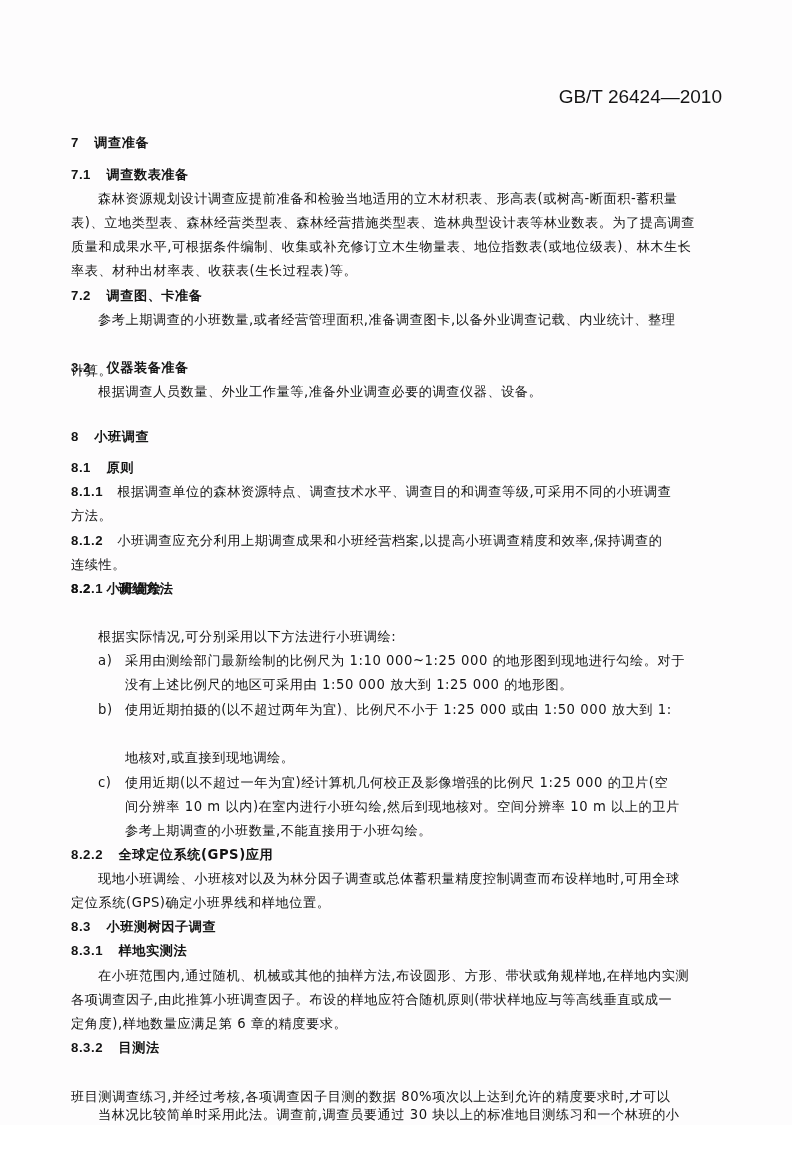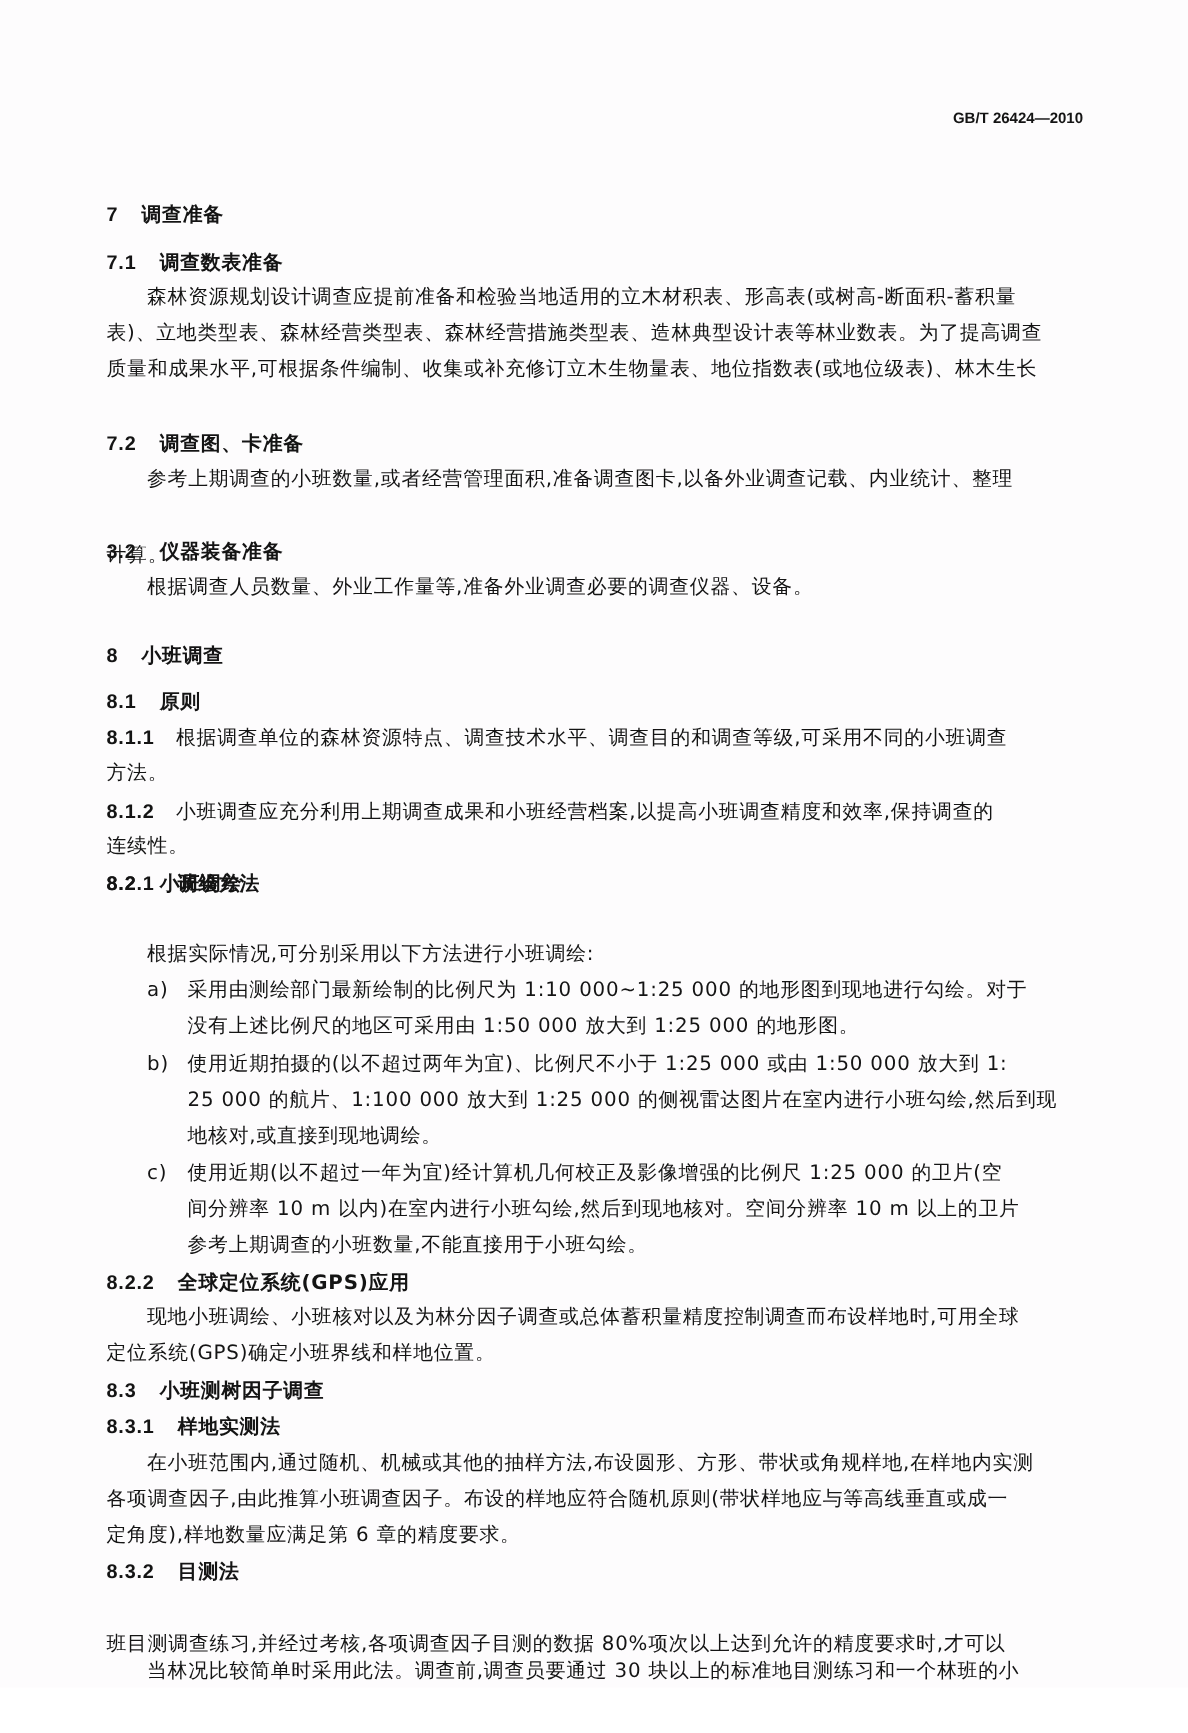--- a/index.html
+++ b/index.html
@@ -1,20 +1,20 @@
 <!DOCTYPE html>
 <html><head>
 <meta charset="utf-8">
 <style>
   html, body { margin:0; padding:0; background:#ffffff; }
   body { width:792px; height:1155px; position:relative; overflow:hidden;
          font-family:"DejaVu Sans", "Liberation Sans", sans-serif; color:#141414; }
   .page { position:absolute; left:0; top:0; width:792px; height:1125px;
           background:#fdfcfd; }
-  .std-code { position:absolute; right:70px; top:74px; font-size:10px; font-weight:bold;
+  .std-code { position:absolute; right:70px; top:86px; font-size:19px; font-weight:normal;
               letter-spacing:0px; font-family:"Liberation Sans", sans-serif; }
   .line { position:absolute; left:71px; width:650px; font-size:13.2px; line-height:18px;
           white-space:nowrap; letter-spacing:0.55px; }
   .h { font-weight:bold; }
   .num { display:inline-block; font-family:"Liberation Sans", sans-serif; font-weight:bold; }
   .indent { left:98px; }
   .item-label { left:98px; }
   .item-cont { left:125px; }
 </style>
 </head>
@@ -27,20 +27,21 @@
   <div class="line h" style="top:134px;">
     <span class="num">7</span>&nbsp;&nbsp;&nbsp;<span>调查准备</span>
   </div>
 
   <div class="line h" style="top:166px;">
     <span class="num">7.1</span>&nbsp;&nbsp;&nbsp;<span>调查数表准备</span>
   </div>
   <div class="line indent" style="top:190px;">森林资源规划设计调查应提前准备和检验当地适用的立木材积表、形高表(或树高-断面积-蓄积量</div>
   <div class="line" style="top:214px;">表)、立地类型表、森林经营类型表、森林经营措施类型表、造林典型设计表等林业数表。为了提高调查</div>
   <div class="line" style="top:238px;">质量和成果水平,可根据条件编制、收集或补充修订立木生物量表、地位指数表(或地位级表)、林木生长</div>
+  <div class="line" style="top:262px;">率表、材种出材率表、收获表(生长过程表)等。</div>
 
   <div class="line h" style="top:287px;">
     <span class="num">7.2</span>&nbsp;&nbsp;&nbsp;<span>调查图、卡准备</span>
   </div>
   <div class="line indent" style="top:311px;">参考上期调查的小班数量,或者经营管理面积,准备调查图卡,以备外业调查记载、内业统计、整理</div>
   <div class="line" style="top:335px;margin-top:27px;">计算。</div>
 
   <div class="line h" style="top:359px;">
     <span class="num">3.2</span>&nbsp;&nbsp;&nbsp;<span>仪器装备准备</span>
   </div>
@@ -69,21 +70,20 @@
     <span class="num">8.2.1</span>&nbsp;&nbsp;&nbsp;<span>调绘方法</span>
   </div>
   <div class="line indent" style="top:628px;">根据实际情况,可分别采用以下方法进行小班调绘:</div>
 
   <div class="line item-label" style="top:652px; width:20px;">a)</div>
   <div class="line item-cont" style="top:652px;">采用由测绘部门最新绘制的比例尺为 1:10 000~1:25 000 的地形图到现地进行勾绘。对于</div>
   <div class="line item-cont" style="top:676px;">没有上述比例尺的地区可采用由 1:50 000 放大到 1:25 000 的地形图。</div>
 
   <div class="line item-label" style="top:701px; width:20px;">b)</div>
   <div class="line item-cont" style="top:701px;">使用近期拍摄的(以不超过两年为宜)、比例尺不小于 1:25 000 或由 1:50 000 放大到 1:</div>
-  <div class="line item-cont" style="top:725px;">25 000 的航片、1:100 000 放大到 1:25 000 的侧视雷达图片在室内进行小班勾绘,然后到现</div>
   <div class="line item-cont" style="top:749px;">地核对,或直接到现地调绘。</div>
 
   <div class="line item-label" style="top:774px; width:20px;">c)</div>
   <div class="line item-cont" style="top:774px;">使用近期(以不超过一年为宜)经计算机几何校正及影像增强的比例尺 1:25 000 的卫片(空</div>
   <div class="line item-cont" style="top:798px;">间分辨率 10 m 以内)在室内进行小班勾绘,然后到现地核对。空间分辨率 10 m 以上的卫片</div>
   <div class="line item-cont" style="top:822px;">参考上期调查的小班数量,不能直接用于小班勾绘。</div>
 
   <div class="line h" style="top:846px;">
     <span class="num">8.2.2</span>&nbsp;&nbsp;&nbsp;<span>全球定位系统(GPS)应用</span>
   </div>

